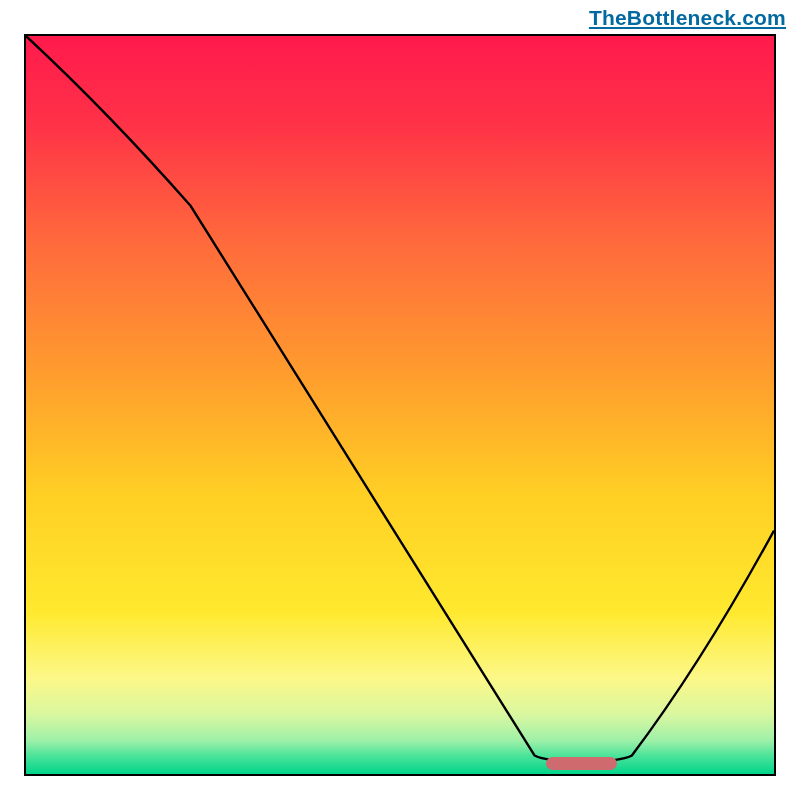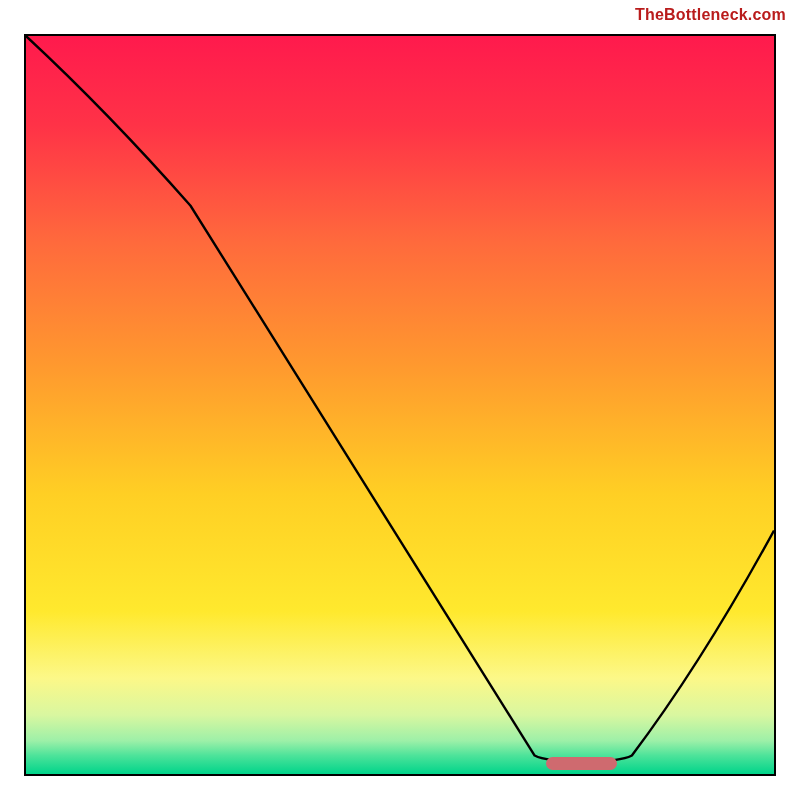--- a/index.html
+++ b/index.html
@@ -13,25 +13,26 @@
   }
   .stage {
     position: relative;
     width: 800px;
     height: 800px;
   }
   .watermark {
     position: absolute;
     top: 6px;
     right: 14px;
-    font-size: 16px;
+    font-size: 21px;
     font-weight: 600;
-    color: #b91c1c;
+    color: #0369a1;
     letter-spacing: 0.2px;
     user-select: none;
+    text-decoration: underline;
   }
   .plot-frame {
     position: absolute;
     left: 24px;
     top: 34px;
     width: 752px;
     height: 742px;
     border: 2px solid #000;
     box-sizing: border-box;
     overflow: hidden;

